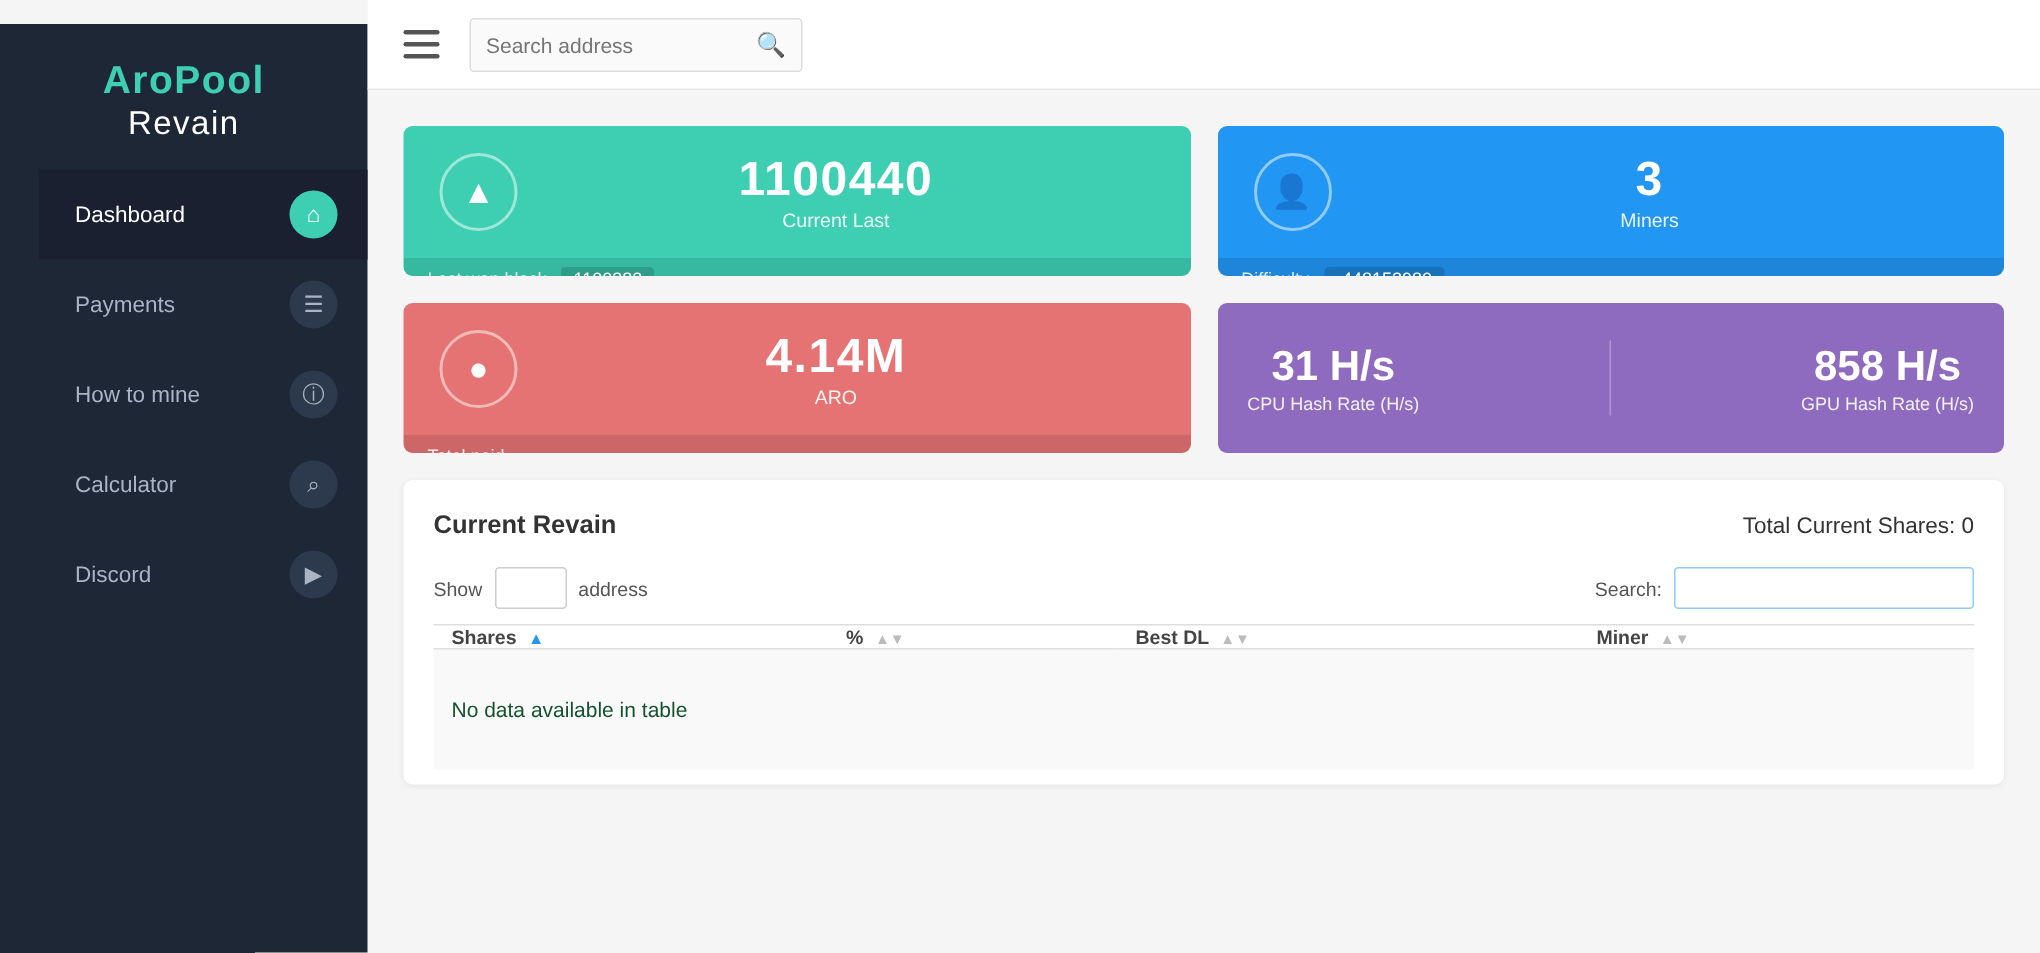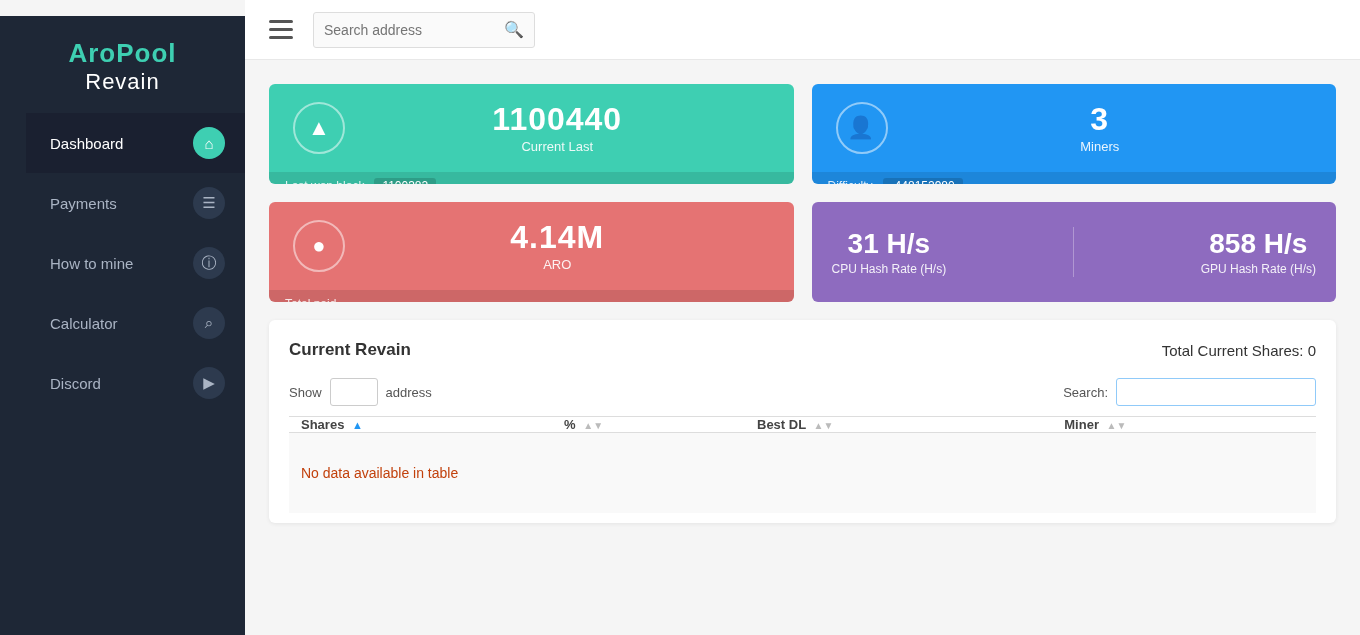--- a/index.html
+++ b/index.html
@@ -317,21 +317,21 @@
       font-size: 11px;
     }
     .data-table th .sort-arrows {
       color: #bbb;
       margin-left: 4px;
       font-size: 10px;
     }
     .data-table .empty-row td {
       padding: 32px 12px;
       text-align: left;
-      color: #c2410c;
+      color: #14532d;
       font-size: 14px;
       background: #f9f9f9;
     }
   </style>
 </head>
 <body>
 
 <div class="sidebar">
   <div class="sidebar-brand">
     <div class="brand-top">AroPool</div>

